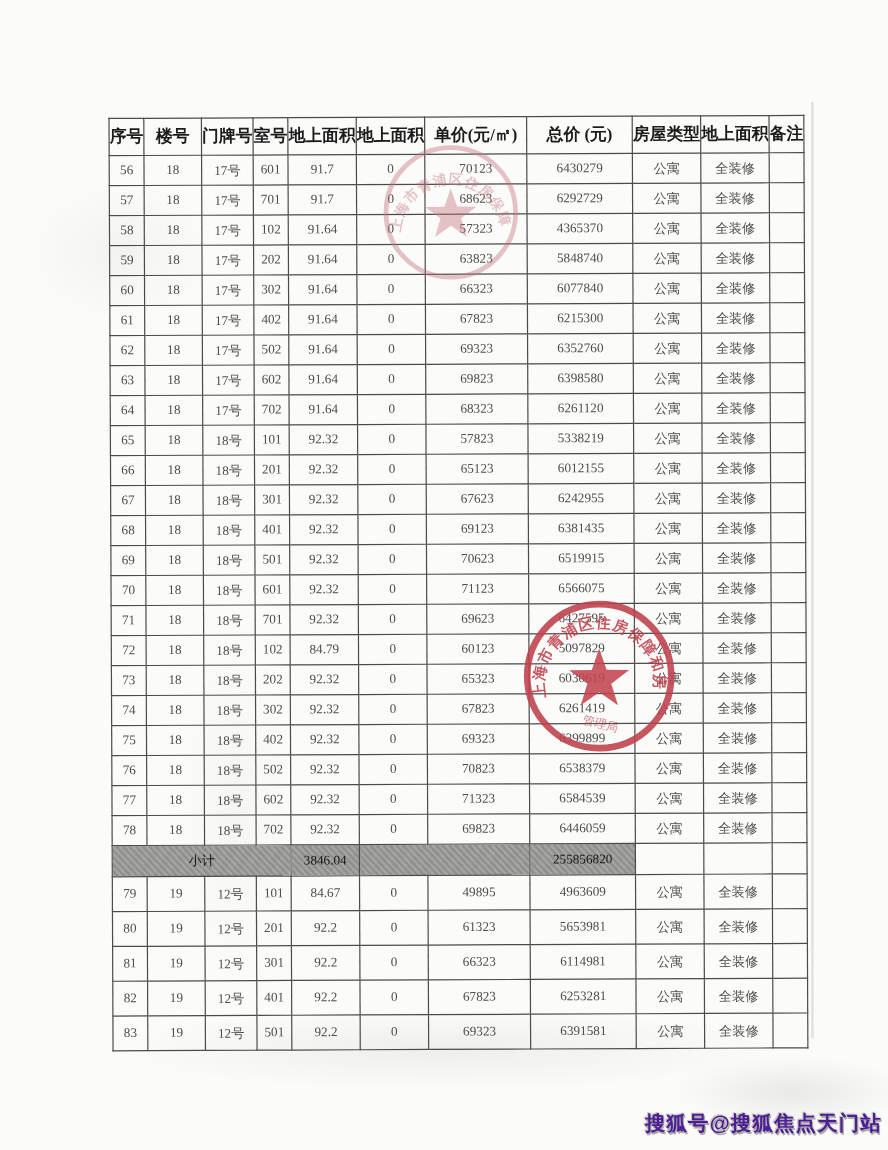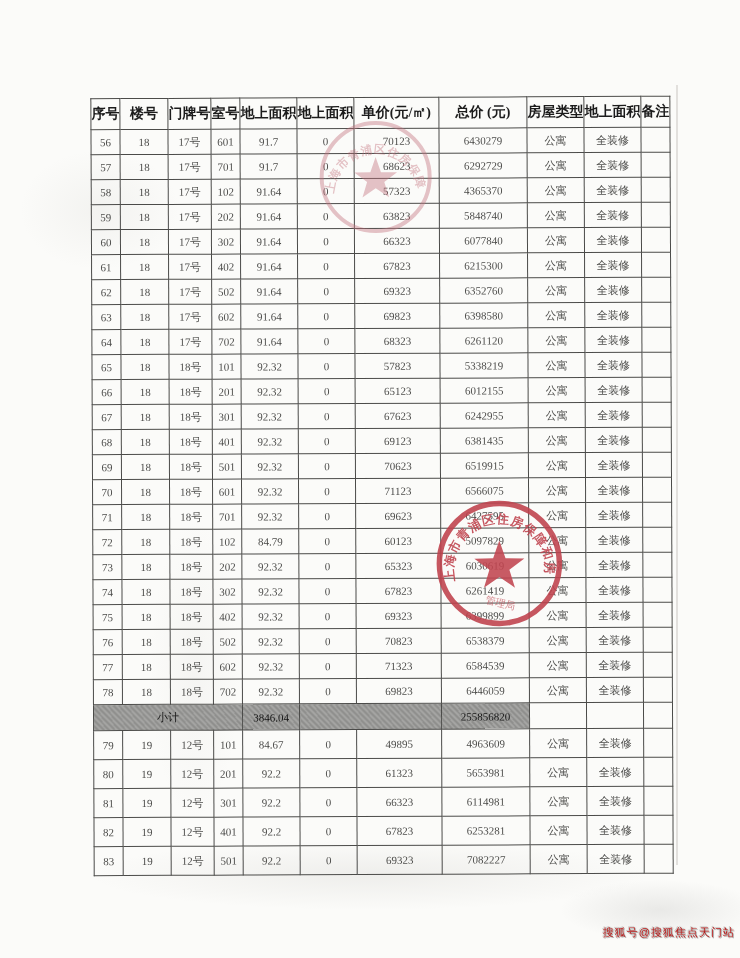--- a/index.html
+++ b/index.html
@@ -35,22 +35,22 @@
     background:
       repeating-linear-gradient(47deg,rgba(255,255,255,.12) 0 2px,rgba(60,60,60,.10) 2px 4px),
       #989896;
   }
   tr.subtotal td.plain{background:#fbfbf9;}
 
   .seal{position:absolute;pointer-events:none;}
   .watermark{
     position:absolute;right:5px;top:925px;
     font-family:"Liberation Sans","DejaVu Sans",sans-serif;
-    font-size:11px;font-weight:normal;letter-spacing:1px;
-    color:#b91c1c;
+    font-size:17px;font-weight:bold;letter-spacing:1px;
+    color:#4c1d95;
     text-shadow:1px 1px 0 #a8a8a6,-1px -1px 0 #c8c8c6,0 0 2px #b5b5b3;
   }
 </style>
 </head>
 <body>
 
 <div class="mottle m1"></div>
 <div class="mottle m2"></div>
 <div class="mottle m3"></div>
 <div class="mottle m4"></div>
@@ -449,21 +449,21 @@
           <td></td>
         </tr>
         <tr class="r2">
           <td>83</td>
           <td>19</td>
           <td>12号</td>
           <td>501</td>
           <td>92.2</td>
           <td>0</td>
           <td>69323</td>
-          <td>7082227</td>
+          <td>6391581</td>
           <td>公寓</td>
           <td>全装修</td>
           <td></td>
         </tr>
       </tbody>
   </table>
 
   <svg class="seal" style="left:317px;top:117px;opacity:.42;" width="120" height="120" viewBox="0 0 120 120">
     <defs>
       <path id="arcTop" d="M 17.8 78.5 A 42 42 0 1 1 102.2 78.5" fill="none"></path>

